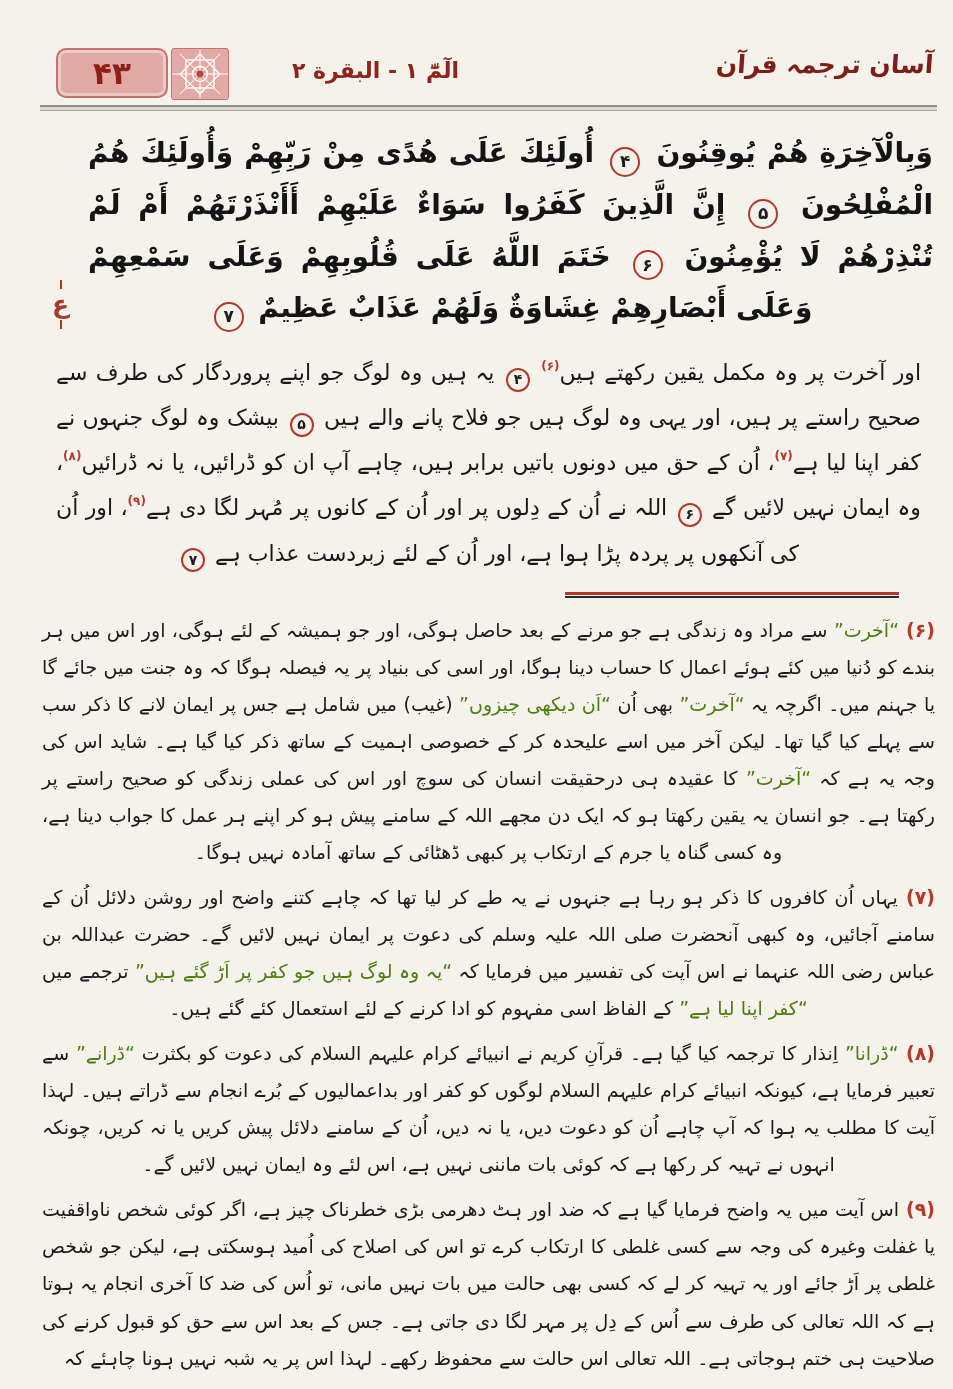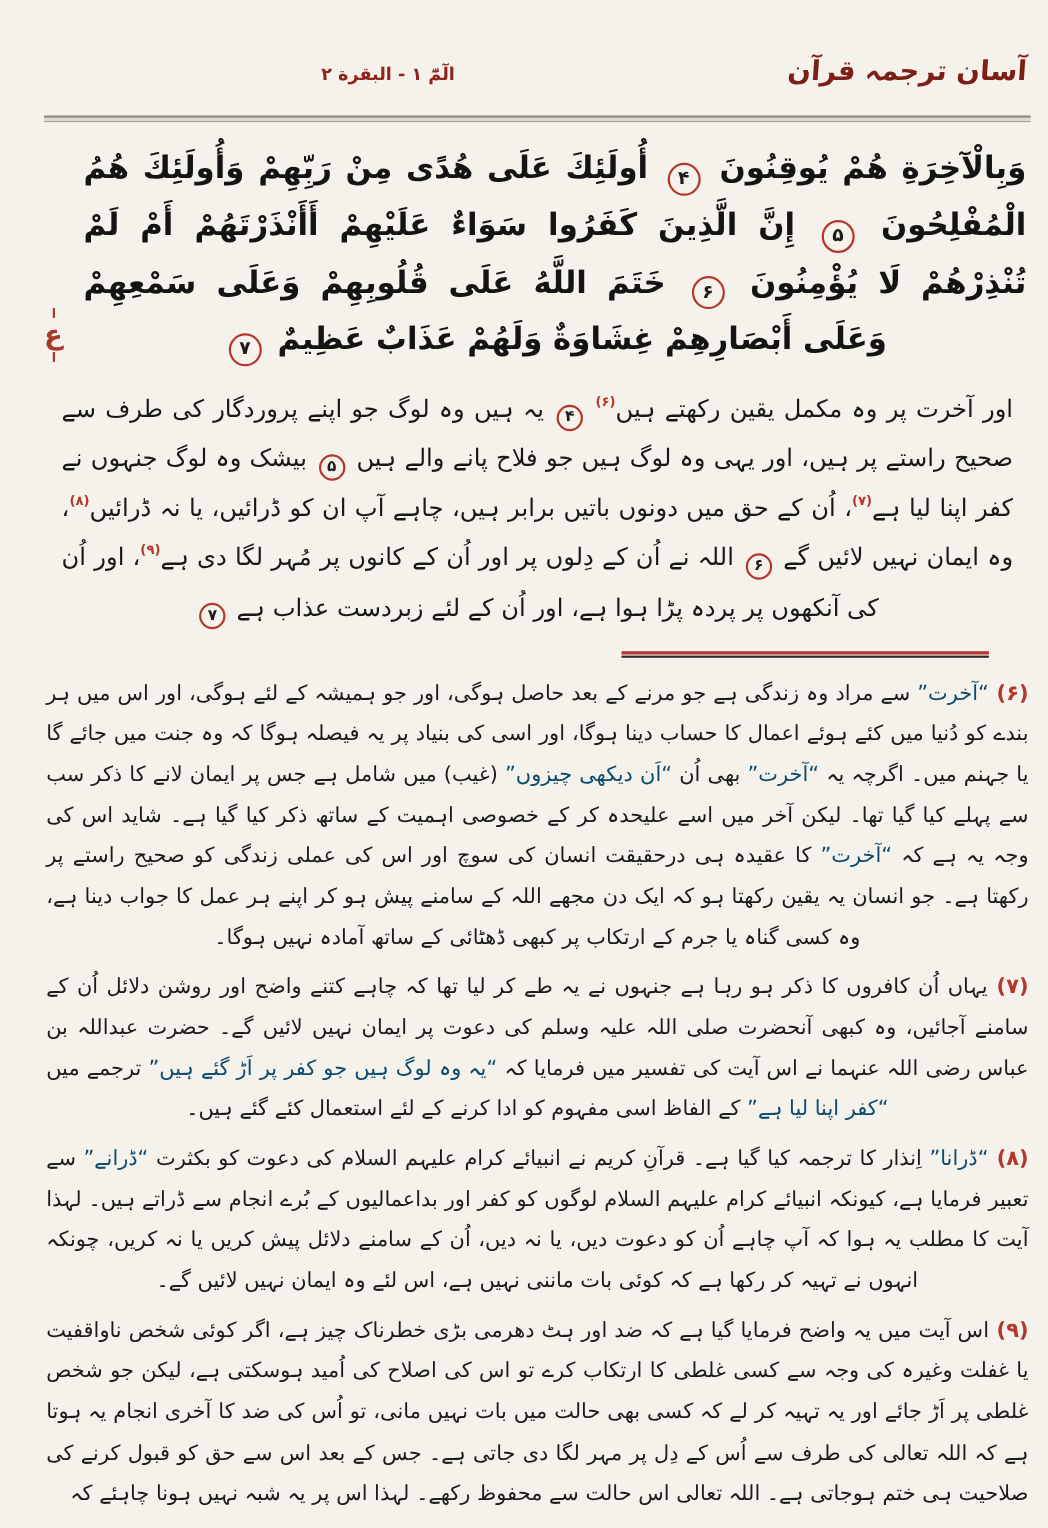--- a/index.html
+++ b/index.html
@@ -6,32 +6,32 @@
   body{display:flex;justify-content:center;font-family:"DejaVu Sans",sans-serif;}
   .page{
     width:953px;height:1389px;box-sizing:border-box;position:relative;
     background:#f5f2eb;direction:rtl;overflow:hidden;
     padding:46px 16px 0 40px;
     box-shadow:0 0 6px rgba(0,0,0,.25);
   }
   
   .header{position:relative;height:54px;}
   .book-title{position:absolute;right:4px;top:4px;color:#7c1f17;font-size:25px;font-weight:bold;transform:skewX(-4deg);}
-  .surah-title{position:absolute;left:252px;top:12px;color:#8e241c;font-size:16px;font-weight:bold;white-space:nowrap;}
+  .surah-title{position:absolute;left:252px;top:12px;color:#8e241c;font-size:22px;font-weight:bold;white-space:nowrap;}
   .badge{position:absolute;left:16px;top:2px;display:flex;gap:3px;height:50px;}
   .ornament{width:56px;height:50px;border-radius:3px;overflow:hidden;border:1px solid #c3736b;background:#e3aaa5;}
   .pagenum{
     width:112px;height:50px;box-sizing:border-box;border-radius:10px;
     background:#e2a8a3;border:2px solid #c3736b;box-shadow:inset 0 0 0 3px #efc9c4;
     color:#8e1f17;font-size:31px;font-weight:bold;
     display:flex;align-items:center;justify-content:center;
   }
   .header-rule{margin-top:5px;height:3px;background:#dcd9d1;border-top:2px solid #8f8f88;border-bottom:1px solid #a5a59d;}
   
-  .quran{position:relative;margin-top:16px;padding:0 4px 0 36px;}
+  .quran{position:relative;margin-top:16px;padding:0 4px 0 36px;margin-left:12px;}
   .quran-block{margin:0;font-size:28px;font-weight:bold;line-height:1.85;color:#141414;
     text-align:justify;text-align-last:center;}
   .seg-v{
     display:inline-flex;align-items:center;justify-content:center;box-sizing:border-box;
     border:2px solid #b5372b;border-radius:50%;color:#1c1c1c;font-weight:bold;
     width:30px;height:30px;font-size:17px;margin:0 5px;vertical-align:-5px;
   }
   .ruku{position:absolute;left:0;bottom:2px;display:flex;flex-direction:column;align-items:center;
     color:#a8392c;font-size:25px;font-weight:bold;line-height:1;}
   .ruku-dash{width:2px;height:9px;background:#a8392c;margin:3px 0;}
@@ -40,31 +40,46 @@
   .tr-block{margin:16px;font-size:22px;line-height:2.05;color:#181818;text-align:justify;text-align-last:center;}
   .translation .seg-v{width:24px;height:24px;font-size:14px;border-width:2px;vertical-align:-4px;margin:0 3px;}
   .seg-fn{color:#b5372b;font-size:12px;font-weight:bold;vertical-align:10px;}
   
   .fn-divider{width:334px;height:1px;margin:16px 38px 14px auto;
     border-top:3px solid #b5372b;border-bottom:2px solid #2a2a2a;}
   .footnotes{padding:0 2px;}
   .fn{margin:0 0 8px;font-size:19px;line-height:1.95;color:#1b1b1b;text-align:justify;text-align-last:center;}
   .fn-cut{text-align-last:auto;}
   .seg-num{color:#b5372b;font-weight:bold;}
-  .seg-red{color:#0c4a6e;}
+  .seg-red{color:#4d7c0f;}
   .seg-t,.seg-q{color:inherit;}
 </style>
 </head>
 <body>
 
 <div class="page">
 
   <header class="header">
     <div class="book-title">آسان ترجمہ قرآن</div>
     <div class="surah-title">الٓمّٓ ۱ - البقرة ۲</div>
+    <div class="badge">
+      <div class="ornament">
+        <svg width="56" height="50" viewBox="0 0 56 50" xmlns="http://www.w3.org/2000/svg">
+          <rect width="56" height="50" fill="#e3aaa5"></rect>
+          <g transform="translate(28,25)" fill="none" stroke="#ffffff" stroke-width="1.4">
+            <rect x="-14" y="-14" width="28" height="28"></rect>
+            <rect x="-14" y="-14" width="28" height="28" transform="rotate(45)"></rect>
+            <circle r="7.5"></circle>
+            <path d="M0,-24 L0,24 M-28,0 L28,0 M-20,-20 L20,20 M-20,20 L20,-20" stroke-width="1"></path>
+          </g>
+          <circle cx="28" cy="25" r="3.4" fill="#b5443c"></circle>
+        </svg>
+      </div>
+      <div class="pagenum">۴۳</div>
+    </div>
   </header>
   <div class="header-rule"></div>
 
   <section class="quran">
     <p class="quran-block"><span class="seg-q">وَبِالْآخِرَةِ هُمْ يُوقِنُونَ </span><span class="seg-v">۴</span><span class="seg-q"> أُولَئِكَ عَلَى هُدًى مِنْ رَبِّهِمْ وَأُولَئِكَ هُمُ الْمُفْلِحُونَ </span><span class="seg-v">۵</span><span class="seg-q"> إِنَّ الَّذِينَ كَفَرُوا سَوَاءٌ عَلَيْهِمْ أَأَنْذَرْتَهُمْ أَمْ لَمْ تُنْذِرْهُمْ لَا يُؤْمِنُونَ </span><span class="seg-v">۶</span><span class="seg-q"> خَتَمَ اللَّهُ عَلَى قُلُوبِهِمْ وَعَلَى سَمْعِهِمْ وَعَلَى أَبْصَارِهِمْ غِشَاوَةٌ وَلَهُمْ عَذَابٌ عَظِيمٌ </span><span class="seg-v">۷</span></p>
     <div class="ruku">
       <span class="ruku-dash"></span>
       <span class="ruku-letter">ع</span>
       <span class="ruku-dash"></span>
     </div>

